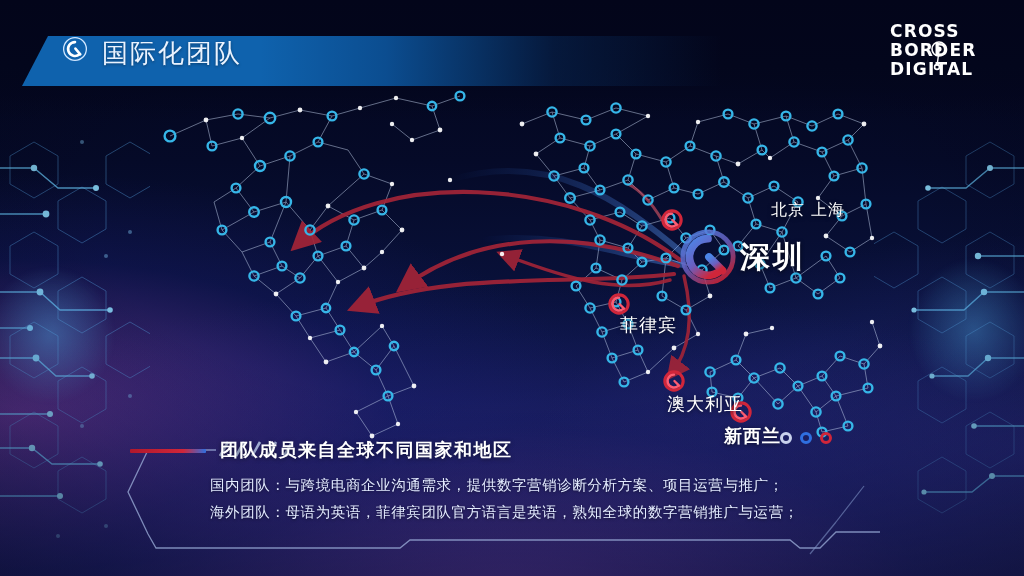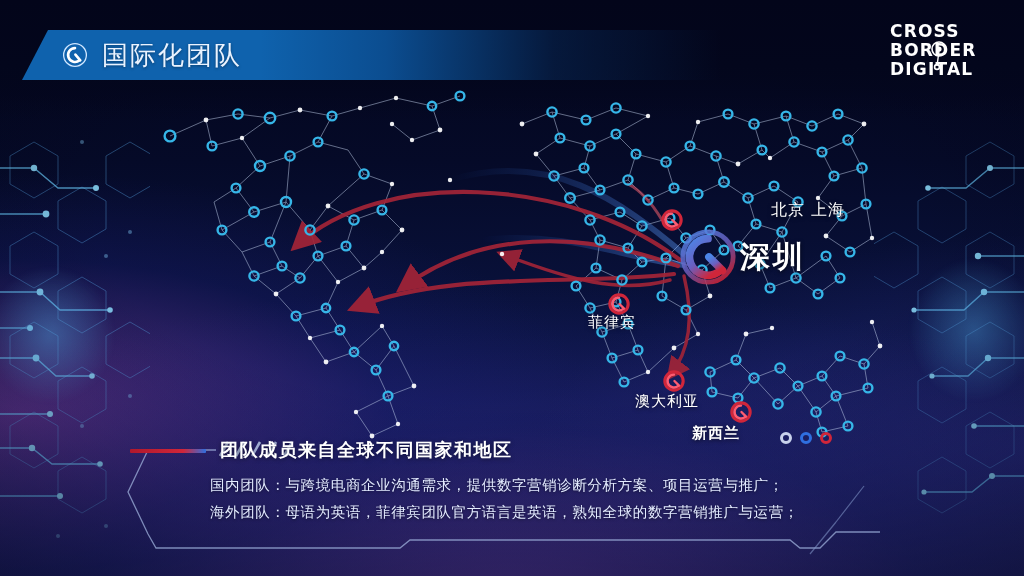--- a/index.html
+++ b/index.html
@@ -20,43 +20,43 @@
   .hex-left{left:0;}
   .hex-right{right:0;transform:scaleX(-1);}
   .glow-left{position:absolute;left:-40px;top:240px;width:180px;height:190px;
     background:radial-gradient(closest-side, rgba(90,190,255,.42), rgba(90,190,255,0) 72%);filter:blur(2px);}
   .glow-right{position:absolute;right:-40px;top:230px;width:180px;height:200px;
     background:radial-gradient(closest-side, rgba(90,190,255,.38), rgba(90,190,255,0) 72%);filter:blur(2px);}
   .top-fade{position:absolute;left:0;right:0;top:0;height:120px;
     background:linear-gradient(180deg,#03051a 0%,#03061c 55%,rgba(4,8,32,0) 100%);}
 
   
-  .titlebar{position:absolute;left:22px;top:30px;width:700px;height:50px;
+  .titlebar{position:absolute;left:22px;top:36px;width:700px;height:50px;
     background:linear-gradient(90deg,#0f62ad 0%,#0f62ad 34%,#0b4d90 52%,rgba(8,40,86,.55) 76%,rgba(6,20,60,0) 100%);
     clip-path:polygon(26px 0,100% 0,100% 100%,0 100%);
-    display:flex;align-items:center;}
+    display:flex;}
   .title-icon{margin-left:40px;width:26px;height:26px;flex:none;}
   .title-text{margin-left:14px;color:#eaf3ff;font-size:26px;letter-spacing:2px;
     font-family:"DejaVu Sans","Liberation Sans",sans-serif;text-shadow:0 1px 3px rgba(0,0,0,.4);}
 
   
   .brand{position:absolute;right:22px;top:22px;width:112px;text-align:left;color:#fff;}
   .brand-line{font-size:17px;font-weight:bold;letter-spacing:1.2px;line-height:19px;
     font-family:"DejaVu Sans","Liberation Sans",sans-serif;}
   .brand-mark{position:absolute;left:34px;top:16px;width:30px;height:34px;}
 
   
   .map{position:absolute;left:150px;top:80px;width:740px;height:370px;}
 
   
   .lbl{position:absolute;color:#ffffff;white-space:nowrap;
        font-family:"DejaVu Sans","Liberation Sans",sans-serif;
        text-shadow:0 1px 4px rgba(0,0,0,.65);}
   .lbl-sm{font-size:16px;letter-spacing:1px;}
-  .lbl-md{font-size:15px;letter-spacing:1px;}
+  .lbl-md{font-size:18px;letter-spacing:1px;margin-left:32px;}
   .lbl-xl{font-size:30px;font-weight:bold;letter-spacing:3px;}
   #lb-beijing{left:771px;top:200px;}
   #lb-shenzhen{left:740px;top:237px;}
   #lb-philippines{left:588px;top:313px;}
   #lb-australia{left:635px;top:392px;}
   #lb-newzealand{left:692px;top:424px;font-weight:bold;}
 
   .marker{position:absolute;}
   #mk-shenzhen{left:679px;top:228px;width:58px;height:58px;}
   #mk-philippines{left:608px;top:293px;width:22px;height:22px;}

